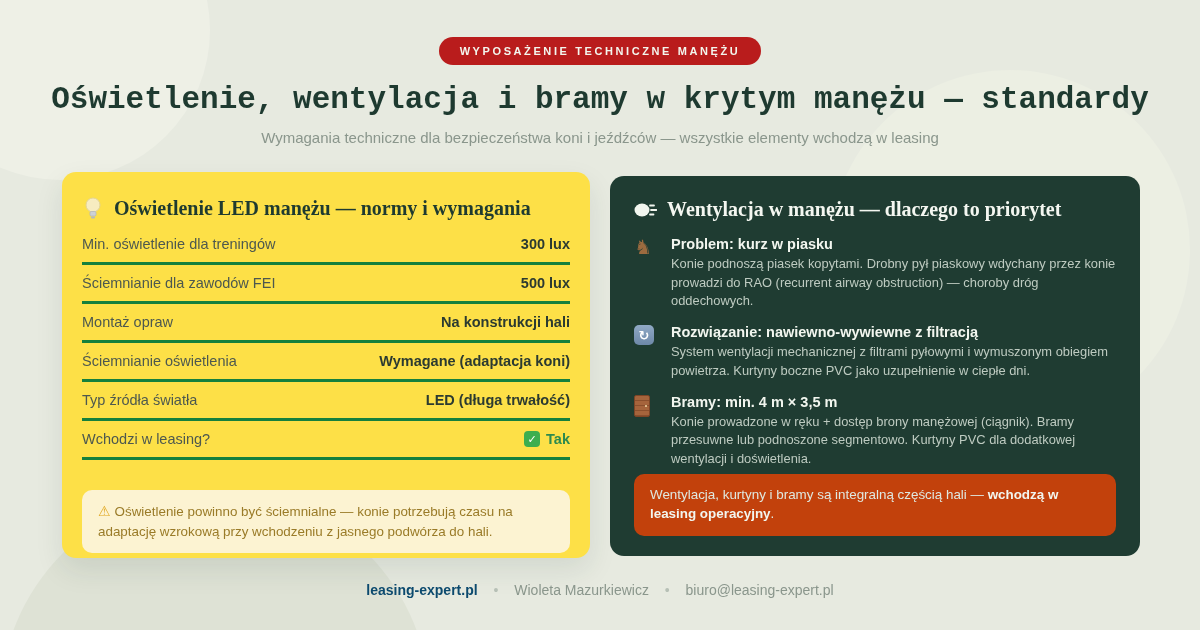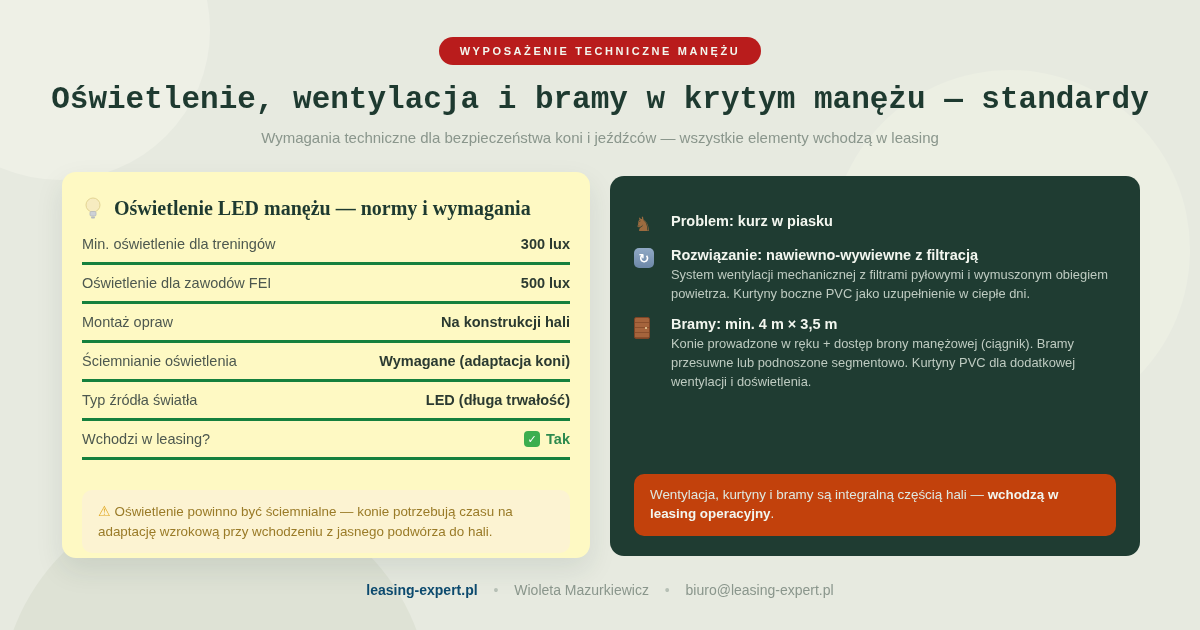--- a/index.html
+++ b/index.html
@@ -22,21 +22,21 @@
   }
   .title{
     margin-top:17px;font-family:Liberation Mono, monospace;font-weight:bold;
     font-size:31px;color:#1e3a30;line-height:1.15;
   }
   .subtitle{margin-top:11px;font-size:15px;color:#8a968c;}
 
   .main{position:absolute;top:172px;left:62px;width:1078px;display:flex;gap:20px;align-items:flex-start;}
 
   .card-left{
-    box-sizing:border-box;width:528px;height:386px;background:#fef9c3;
+    box-sizing:border-box;width:528px;height:386px;background:#fde047;
     border-radius:14px;box-shadow:0 12px 28px rgba(30,58,48,.10);
     padding:24px 20px 20px;overflow:hidden;
   }
   .card-head{display:flex;align-items:center;gap:10px;}
   .card-head .h-text{
     font-family:"Liberation Serif", serif;font-weight:bold;font-size:20px;color:#1e3a30;
   }
   .bulb{flex:0 0 auto;display:inline-flex;}
 
   .spec-table{margin-top:6px;}
@@ -126,21 +126,21 @@
       </span>
       <span class="h-text">Oświetlenie LED manężu — normy i wymagania</span>
     </div>
 
     <div class="spec-table">
       <div class="row">
         <span class="row-label">Min. oświetlenie dla treningów</span>
         <span class="row-value">300 lux</span>
       </div>
       <div class="row">
-        <span class="row-label">Oświetlenie dla zawodów FEI</span>
+        <span class="row-label">Ściemnianie dla zawodów FEI</span>
         <span class="row-value">500 lux</span>
       </div>
       <div class="row">
         <span class="row-label">Montaż opraw</span>
         <span class="row-value">Na konstrukcji hali</span>
       </div>
       <div class="row">
         <span class="row-label">Ściemnianie oświetlenia</span>
         <span class="row-value">Wymagane (adaptacja koni)</span>
       </div>
@@ -156,28 +156,38 @@
         </span>
       </div>
     </div>
 
     <div class="warning-box">
       <span class="warn-ic">⚠</span><span>Oświetlenie powinno być ściemnialne — konie potrzebują czasu na adaptację wzrokową przy wchodzeniu z jasnego podwórza do hali.</span>
     </div>
   </div>
 
   <div class="card-right">
+    <div class="card-head">
+      <span class="wind">
+        <svg width="23" height="20" viewBox="0 0 23 20">
+          <ellipse cx="8" cy="10" rx="7.5" ry="6.5" fill="#f2f6ef"></ellipse>
+          <path d="M16 5.5 h4 M17 10 h5.5 M16 14.5 h3.5" stroke="#f2f6ef" stroke-width="1.8" stroke-linecap="round" fill="none"></path>
+        </svg>
+      </span>
+      <span class="h-text">Wentylacja w manężu — dlaczego to priorytet</span>
+    </div>
 
     <div class="v-items">
       <div class="v-item">
         <span class="v-icon">
             <span class="horse-ic">♞</span>
           </span>
         <div>
           <div class="v-title">Problem: kurz w piasku</div>
+          <div class="v-body">Konie podnoszą piasek kopytami. Drobny pył piaskowy wdychany przez konie prowadzi do RAO (recurrent airway obstruction) — choroby dróg oddechowych.</div>
         </div>
       </div>
       <div class="v-item">
         <span class="v-icon">
             <span class="refresh-ic">↻</span>
           </span>
         <div>
           <div class="v-title">Rozwiązanie: nawiewno-wywiewne z filtracją</div>
           <div class="v-body">System wentylacji mechanicznej z filtrami pyłowymi i wymuszonym obiegiem powietrza. Kurtyny boczne PVC jako uzupełnienie w ciepłe dni.</div>
         </div>

